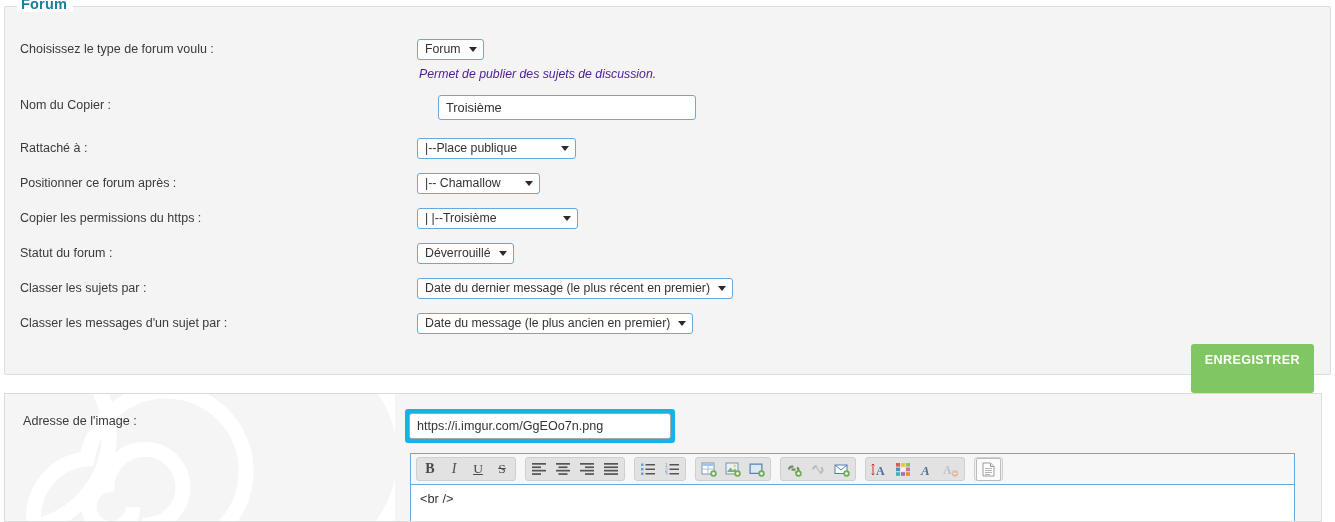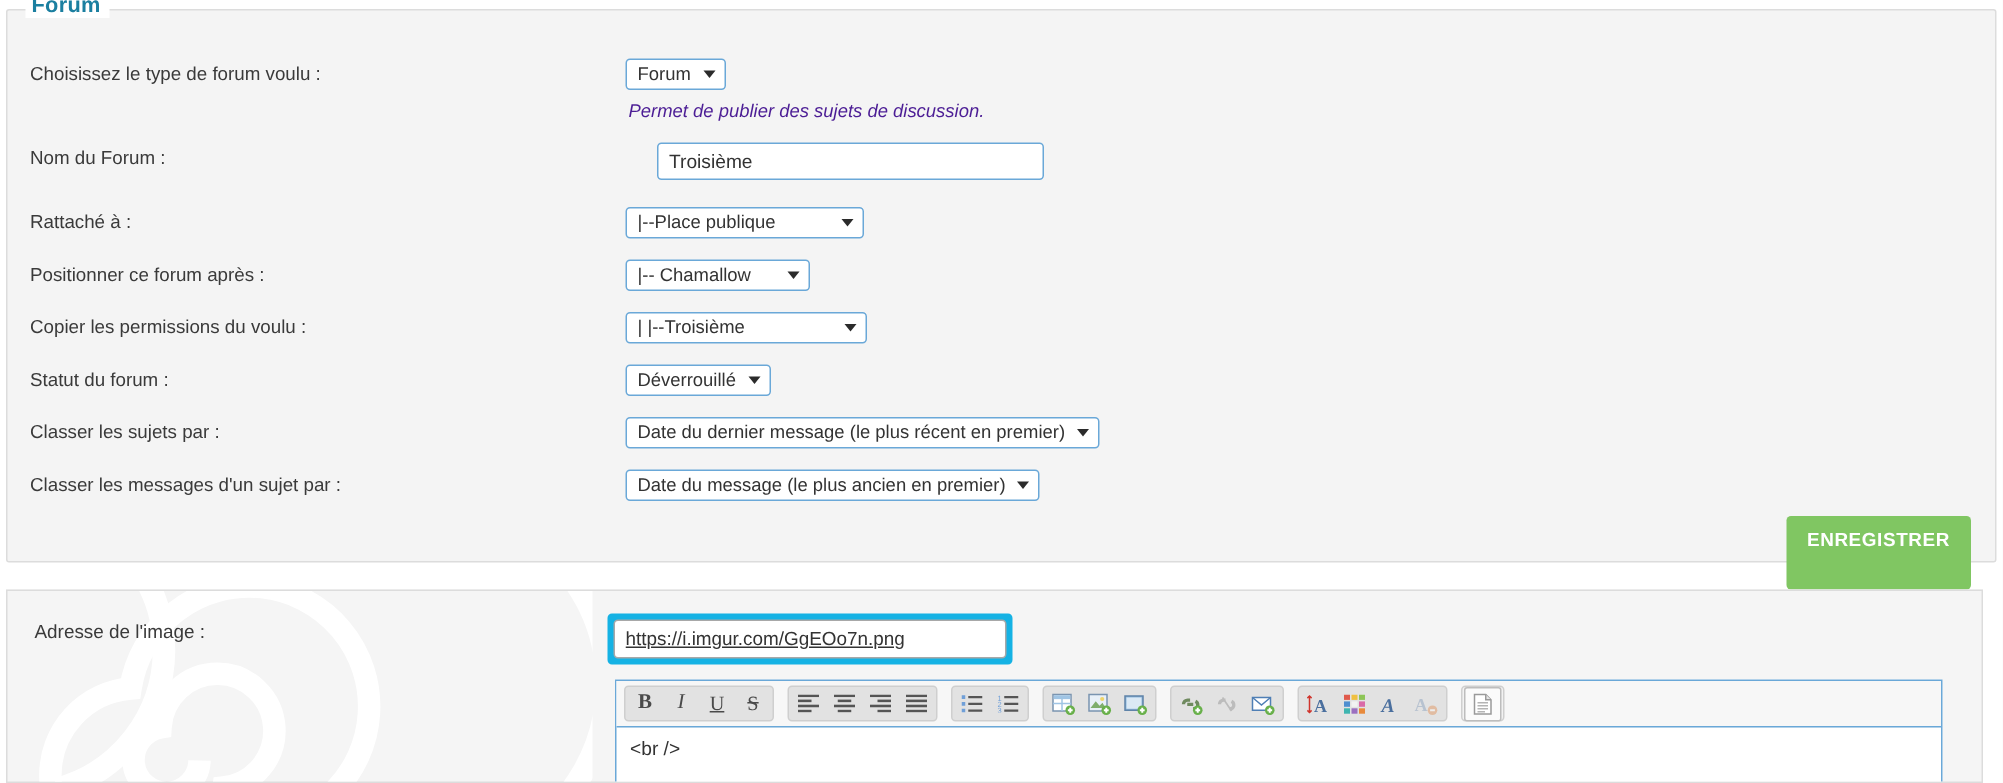--- a/index.html
+++ b/index.html
@@ -136,21 +136,20 @@
   .url-input {
     position: absolute; left: 0; top: 0;
     width: 262px; height: 26px;
     border: 1px solid #a8a8a8;
     border-radius: 3px;
     background: #ffffff;
     font-size: 12.6px;
     color: #333;
     padding: 0 7px;
     line-height: 24px;
-    text-decoration: underline;
   }
 
   
   .editor {
     position: absolute; left: 405px; top: 59px;
     width: 885px; height: 70px;
     border: 1px solid #6aa8d8;
     background: #ffffff;
   }
   .toolbar {
@@ -212,21 +211,21 @@
       <div class="fctrl">
         <span class="sel">
           <span class="txt">Forum</span>
           <span class="arrow"></span>
         </span>
       </div>
     </div>
     <div class="hint" style="top:60px;">Permet de publier des sujets de discussion.</div>
 
     <div class="frow" style="top:88px;">
-      <div class="flabel">Nom du Forum :</div>
+      <div class="flabel">Nom du Copier :</div>
       <div class="fctrl">
         <input class="tinput" type="text" value="Troisième" style="">
       </div>
     </div>
 
     <div class="frow" style="top:131px;">
       <div class="flabel">Rattaché à :</div>
       <div class="fctrl">
         <span class="sel w-place">
           <span class="txt">|--Place publique</span>
@@ -239,21 +238,21 @@
       <div class="flabel">Positionner ce forum après :</div>
       <div class="fctrl">
         <span class="sel w-cham">
           <span class="txt">|-- Chamallow</span>
           <span class="arrow"></span>
         </span>
       </div>
     </div>
 
     <div class="frow" style="top:201px;">
-      <div class="flabel">Copier les permissions du voulu :</div>
+      <div class="flabel">Copier les permissions du https :</div>
       <div class="fctrl">
         <span class="sel w-copy">
           <span class="txt">|   |--Troisième</span>
           <span class="arrow"></span>
         </span>
       </div>
     </div>
 
     <div class="frow" style="top:236px;">
       <div class="flabel">Statut du forum :</div>

